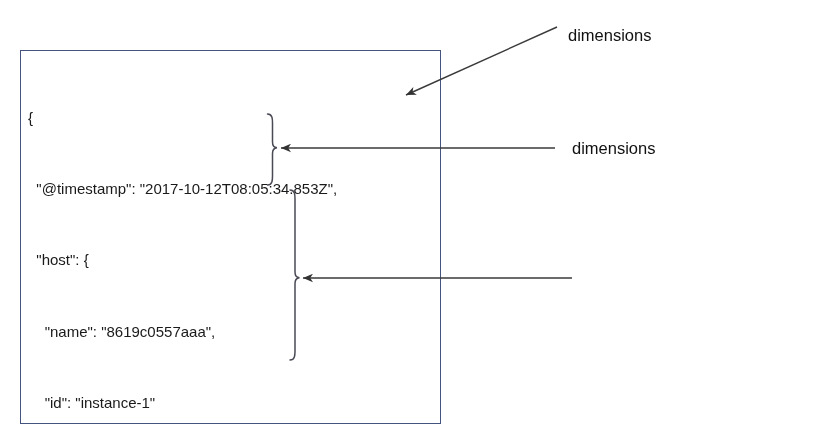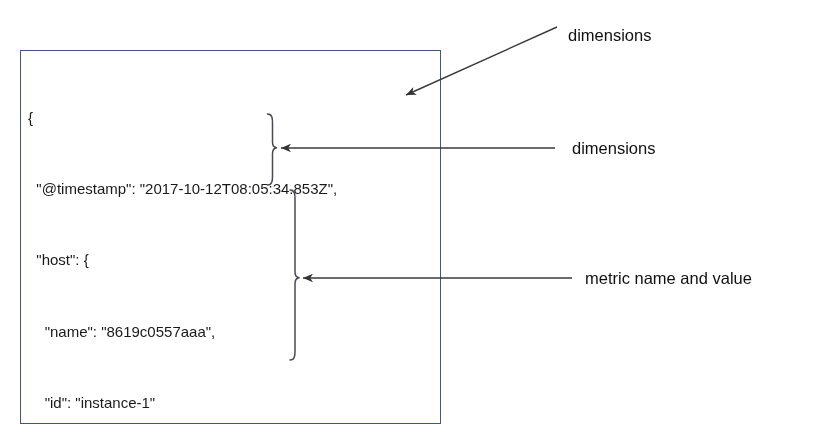--- a/index.html
+++ b/index.html
@@ -130,15 +130,14 @@
 
     <line x1="555" y1="148" x2="281" y2="148" stroke="#3a3a3a" stroke-width="1.4" marker-end="url(#ah)"></line>
 
     <line x1="572" y1="278" x2="303" y2="278" stroke="#3a3a3a" stroke-width="1.4" marker-end="url(#ah)"></line>
   </svg>
 
   <div class="anno-label anno-timestamp">dimensions</div>
 
   <div class="anno-label anno-dimensions">dimensions</div>
 
-  <div class="anno-label anno-metric">metric name and value</div>
 
 </div>
 
 </body></html>

